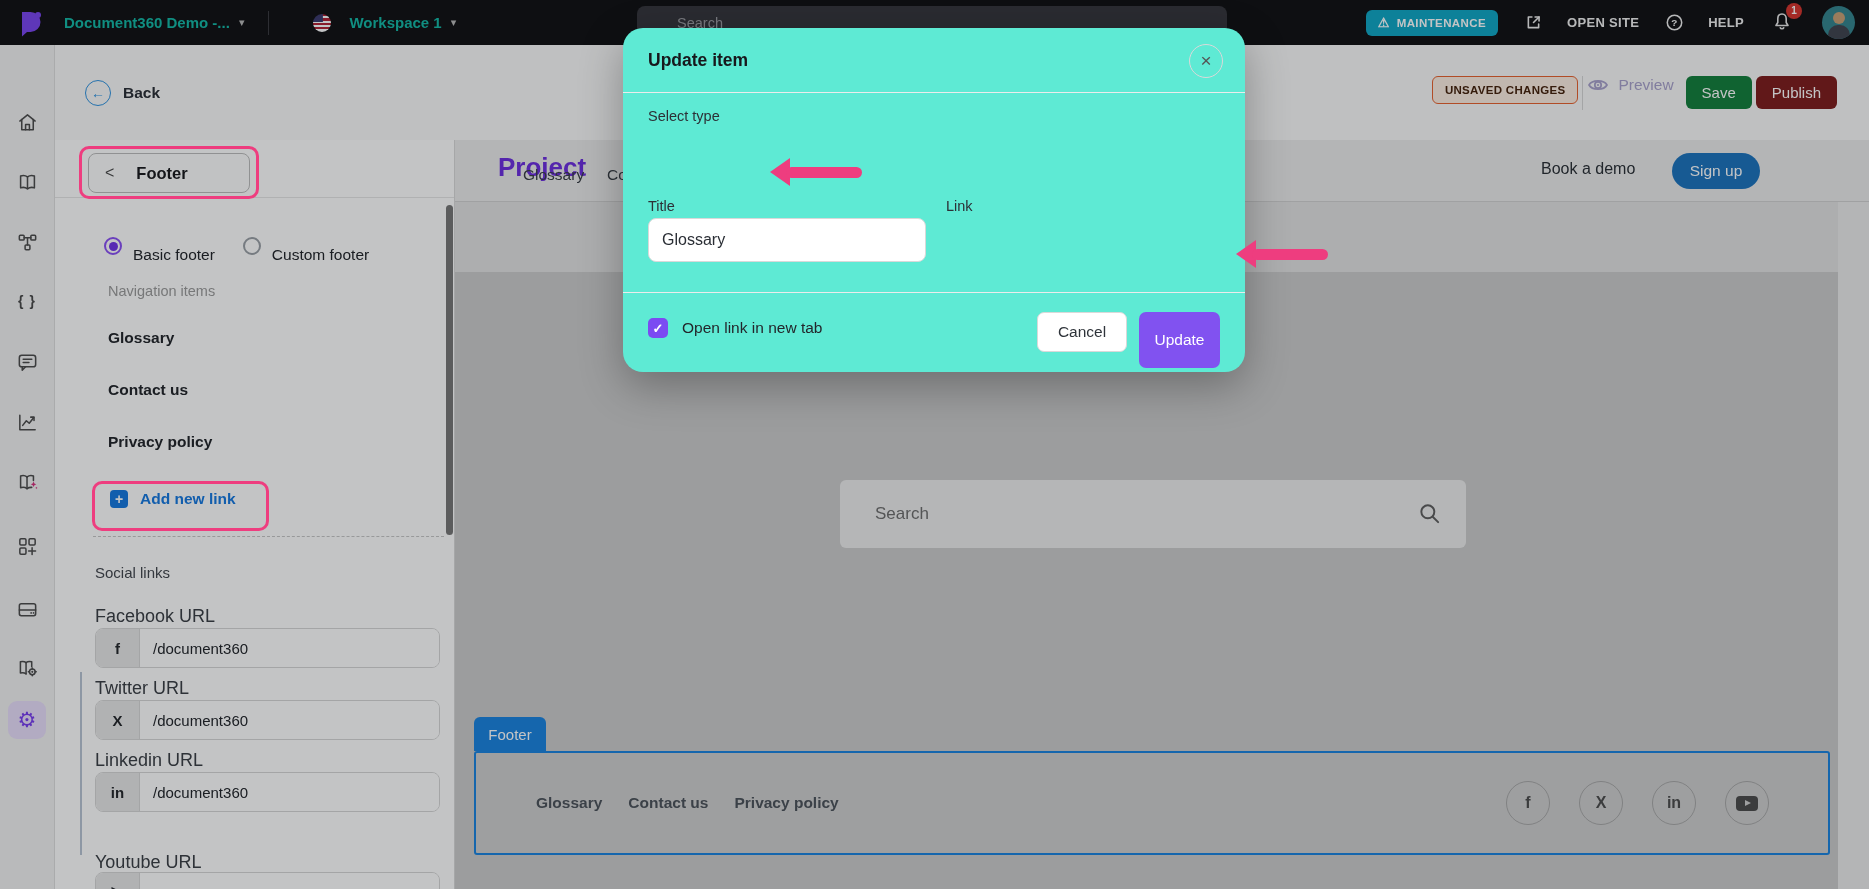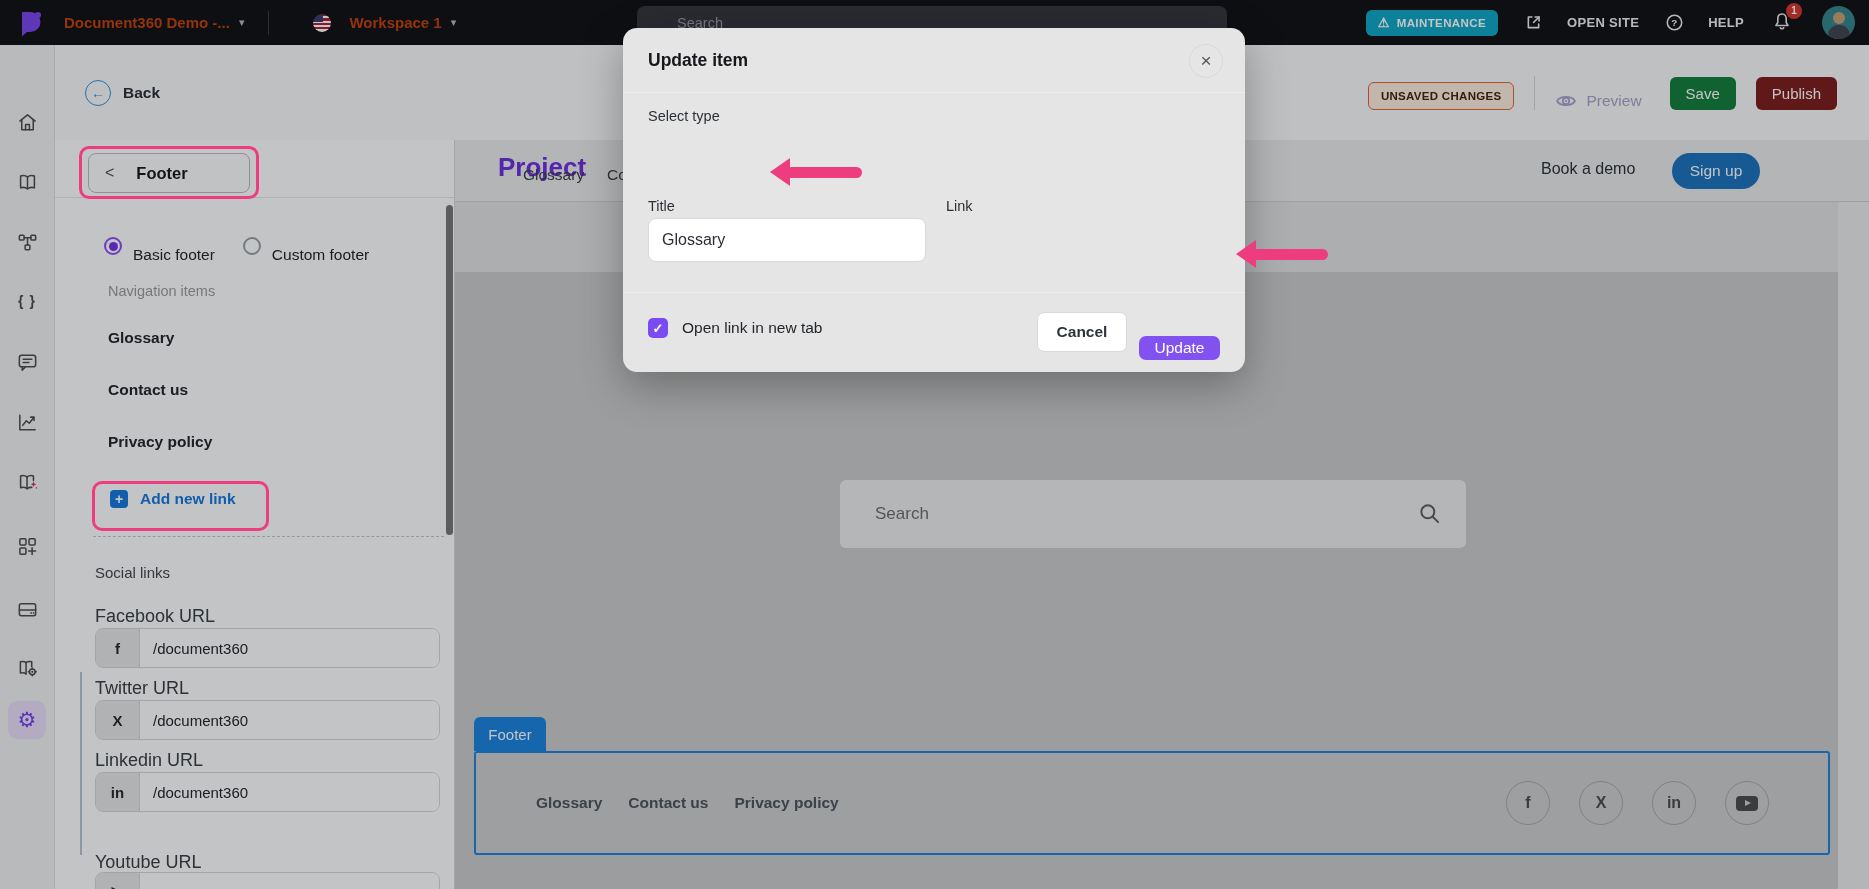--- a/index.html
+++ b/index.html
@@ -6,21 +6,21 @@
   html,body { background:#222; }
   .stage {
     position:relative; width:1869px; height:889px; overflow:hidden;
     font-family:"Liberation Sans", sans-serif; background:#cccccc;
     -webkit-font-smoothing:antialiased;
   }
   
   .topbar { position:absolute; left:0; top:0; width:1869px; height:45px; background:#121215; display:flex; align-items:center; z-index:5; }
   .logo { margin-left:12px; width:32px; height:32px; flex:0 0 auto; }
   .tb-switch { display:flex; align-items:center; gap:9px; margin-left:20px; cursor:pointer; }
-  .tb-switch .txt { color:#c2410c; font-size:15px; font-weight:600; }
+  .tb-switch .txt { color:#14b8a6; font-size:15px; font-weight:600; }
   .caret { color:#b9b9b9; font-size:11px; line-height:1; }
   .tb-divider { width:1px; height:24px; background:#3a3a40; margin:0 24px; }
   .flag { width:18px; height:18px; border-radius:50%; overflow:hidden;
     background:
       linear-gradient(#3c3b6e,#3c3b6e) top left/55% 45% no-repeat,
       repeating-linear-gradient(#b22234 0 2.2px, #ffffff 2.2px 4.4px);
     margin-right:9px; }
   .tb-search { position:absolute; left:637px; top:6px; width:590px; height:33px; background:#37373d; border:none; border-radius:8px; color:#dddddd; font-size:14.5px; padding:0 14px 0 40px; outline:none; font-family:inherit; }
   .tb-search::placeholder { color:#9d9da3; }
   .tb-search-icon { position:absolute; left:649px; top:13px; }
@@ -31,21 +31,21 @@
   .bell-wrap { position:relative; cursor:pointer; width:26px; height:28px; }
   .bell-badge { position:absolute; right:-6px; top:-6px; min-width:16px; height:16px; border-radius:8px; background:#d7352e; color:#fff; font-size:10px; font-weight:bold; display:flex; align-items:center; justify-content:center; padding:0 3px; }
   .avatar { width:33px; height:33px; border-radius:50%; background:#35858f; position:relative; overflow:hidden; cursor:pointer; }
   .avatar::before { content:""; position:absolute; left:50%; top:6px; transform:translateX(-50%); width:12px; height:12px; border-radius:50%; background:#c9a176; }
   .avatar::after { content:""; position:absolute; left:50%; top:19px; transform:translateX(-50%); width:22px; height:14px; border-radius:10px 10px 0 0; background:#41454f; }
   
   .admin-header { position:absolute; left:55px; top:45px; width:1814px; height:95px; background:#fafafa; display:flex; align-items:center; padding:0 32px 0 30px; }
   .back { display:flex; align-items:center; gap:12px; cursor:pointer; }
   .back-circle { width:26px; height:26px; border-radius:50%; border:1.6px solid #2f93e0; color:#2f93e0; display:flex; align-items:center; justify-content:center; font-size:14px; }
   .back-label { font-size:15.5px; font-weight:bold; color:#2b2f36; }
-  .ah-right { margin-left:auto; display:flex; align-items:flex-end; gap:20px; }
+  .ah-right { margin-left:auto; display:flex; align-items:flex-start; gap:4px; }
   .unsaved { border:1.4px solid #e8622f; background:#fdeee2; color:#46230d; border-radius:6px; font-size:11.5px; font-weight:bold; letter-spacing:.3px; height:28px; display:flex; align-items:center; padding:0 12px; }
   .ah-divider { width:1px; height:34px; background:#d7d7d7; }
   .preview-btn { display:flex; align-items:center; gap:9px; color:#a9a2cc; font-size:15.5px; cursor:pointer; margin-right:8px; }
   .btn { border:none; border-radius:6px; height:33px; font-size:15px; color:#fff; padding:0 16px; cursor:pointer; font-family:inherit; }
   .btn.save { background:#15803d; }
   .btn.publish { background:#7f1d1d; }
   
   .rail { position:absolute; left:0; top:45px; width:55px; bottom:0; background:#f2f2f2; border-right:1px solid #dedede; z-index:4; }
   .ricon { position:absolute; left:0; right:0; display:flex; justify-content:center; color:#4d4d4d; cursor:pointer; }
   .ricon svg { stroke:#4d4d4d; fill:none; stroke-width:1.6; stroke-linecap:round; stroke-linejoin:round; }
@@ -93,35 +93,35 @@
   .footer-region { position:absolute; left:19px; top:611px; width:1356px; height:104px; border:2.5px solid #1b84e0; border-radius:3px; background:#cfcfcf; }
   .fr-links { position:absolute; left:60px; top:0; bottom:0; display:flex; align-items:center; gap:26px; }
   .fr-links span { font-size:15.5px; font-weight:bold; color:#4d535b; cursor:pointer; }
   .fr-social { position:absolute; right:59px; top:0; bottom:0; display:flex; align-items:center; gap:29px; }
   .soc-circle { width:44px; height:44px; border-radius:50%; border:1.5px solid #a8a8a8; display:flex; align-items:center; justify-content:center; color:#4d4d4d; font-weight:bold; font-size:16px; cursor:pointer; }
   .yt-ico { width:22px; height:15px; background:#4d4d4d; border-radius:4px; position:relative; }
   .yt-ico::after { content:""; position:absolute; left:8.5px; top:4px; border-top:3.5px solid transparent; border-bottom:3.5px solid transparent; border-left:6px solid #cfcfcf; }
   
   .dim { position:absolute; inset:0; background:rgba(5,8,14,0.24); z-index:50; }
   
-  .modal { position:absolute; left:623px; top:28px; width:622px; height:344px; background:#e5e5e5; border-radius:14px; box-shadow:0 14px 44px rgba(0,0,0,.30); z-index:100; }
+  .modal { position:absolute; left:623px; top:28px; width:622px; height:344px; background:#5eead4; border-radius:20px; box-shadow:0 14px 44px rgba(0,0,0,.30); z-index:100; }
   .m-title { position:absolute; left:25px; top:22px; font-size:17.5px; font-weight:bold; color:#17181c; }
   .m-close { position:absolute; right:22px; top:16px; width:34px; height:34px; border-radius:50%; border:1px solid #d9d9d9; color:#555; font-size:19px; display:flex; align-items:center; justify-content:center; cursor:pointer; }
   .m-div1 { position:absolute; left:0; top:64px; width:100%; height:1px; background:#ececec; }
   .m-label { position:absolute; font-size:14.5px; color:#2c3036; }
   .m-select { position:absolute; left:25px; top:102px; width:572px; height:44px; border:1px solid #d5d5d5; border-radius:8px; display:flex; align-items:center; padding:0 18px; cursor:pointer; }
   .m-select .val { font-size:15.5px; color:#20242a; }
   .m-select .sel-caret { margin-left:auto; width:0; height:0; border-left:6px solid transparent; border-right:6px solid transparent; border-top:7px solid #2a2a2a; }
   .m-input { position:absolute; height:44px; border:1px solid #d9d9d9; border-radius:8px; font-size:16px; color:#2a2e35; padding:0 13px; outline:none; font-family:inherit; }
   .m-div2 { position:absolute; left:0; top:264px; width:100%; height:1px; background:#ececec; }
   .m-check-row { position:absolute; left:25px; top:290px; display:flex; align-items:center; gap:14px; }
   .checkbox { width:20px; height:20px; background:#7b4bf2; border-radius:5px; color:#fff; font-size:13px; font-weight:bold; display:flex; align-items:center; justify-content:center; cursor:pointer; }
   .m-check-label { font-size:15.5px; color:#23262b; }
-  .m-cancel { position:absolute; left:414px; top:284px; width:90px; height:40px; border:1px solid #d9d9d9; border-radius:7px; background:#fff; color:#2f343a; font-size:15.5px; cursor:pointer; font-family:inherit;font-weight:bold; }
-  .m-update { position:absolute; left:516px; top:284px; width:81px; height:24px; border:none; border-radius:7px; background:#8152f0; color:#fff; font-size:15.5px; cursor:pointer; font-family:inherit;margin-top:24px; }
+  .m-cancel { position:absolute; left:414px; top:284px; width:90px; height:40px; border:1px solid #d9d9d9; border-radius:7px; background:#fff; color:#2f343a; font-size:15.5px; cursor:pointer; font-family:inherit; }
+  .m-update { position:absolute; left:516px; top:284px; width:81px; height:56px; border:none; border-radius:7px; background:#8152f0; color:#fff; font-size:15.5px; cursor:pointer; font-family:inherit; }
   
   .hl-rect { position:absolute; border:3px solid #ee3d7f; border-radius:10px; z-index:120; pointer-events:none; }
   .hl-footer { left:79px; top:146px; width:180px; height:53px; }
   .hl-addlink { left:92px; top:481px; width:177px; height:50px; }
   .arrow { position:absolute; height:28px; width:92px; z-index:120; pointer-events:none; }
   .arrow .tip { position:absolute; left:0; top:0; width:0; height:0; border-top:14px solid transparent; border-bottom:14px solid transparent; border-right:20px solid #ee3d7f; }
   .arrow .tail { position:absolute; left:16px; right:0; top:8.5px; height:11px; border-radius:6px; background:#ee3d7f; }
   .arrow.a1 { left:770px; top:158px; }
   .arrow.a2 { left:1236px; top:240px; }
 </style>

